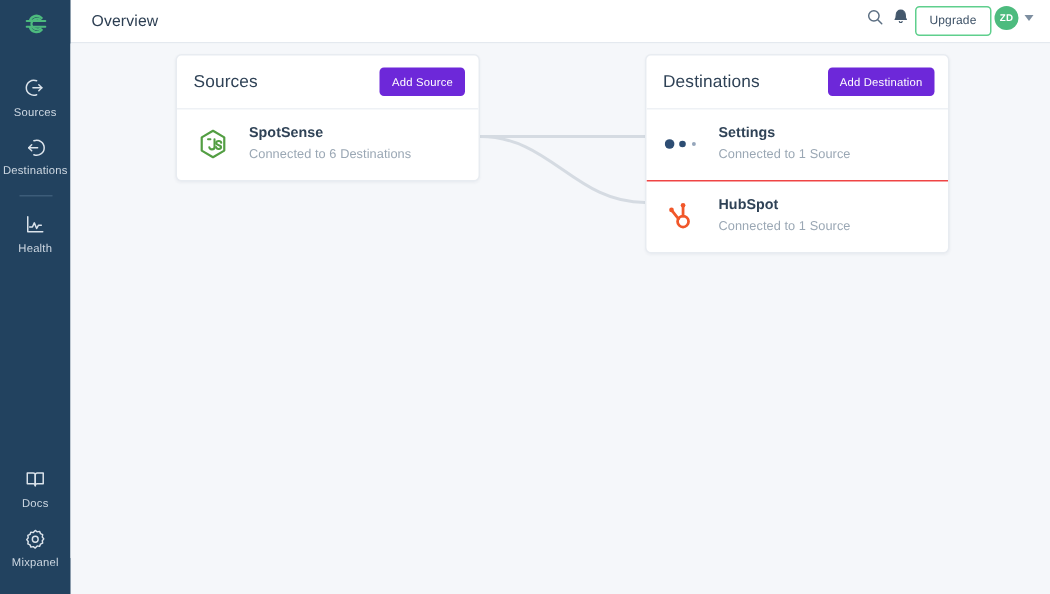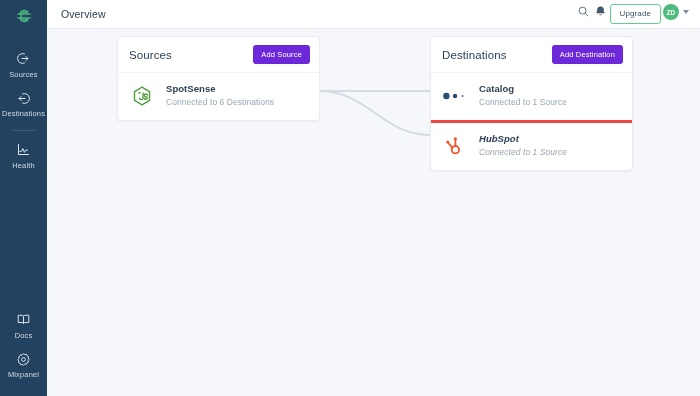--- a/index.html
+++ b/index.html
@@ -114,21 +114,21 @@
     letter-spacing: .15px;
     white-space: nowrap;
   }
 
   .row {
     display: flex; align-items: flex-start;
     padding: 10px 11px 11px 11px;
     min-height: 44px;
     cursor: pointer;
   }
-  .row + .row { border-top: 3px solid #ef4444; font-style: italic; }
+  .row + .row { border-top: 1px solid #ef4444; }
   .row-logo {
     width: 26px; height: 26px;
     display: flex; align-items: center; justify-content: center;
     flex: 0 0 26px;
     margin-right: 11px;
   }
   .row-text { display: flex; flex-direction: column; min-width: 0; }
   .row-name { font-size: 9.5px; color: #2f4256; font-weight: bold; letter-spacing: .05px; line-height: 1.25; }
   .row-sub { font-size: 8.5px; color: #9aa7b4; margin-top: 2.5px; letter-spacing: .05px; line-height: 1.2; }
 </style>
@@ -282,21 +282,21 @@
 
         <div class="row">
           <span class="row-logo">
             <svg width="24" height="12" viewBox="0 0 24 12">
               <circle cx="3.4" cy="6" r="3.2" fill="#2d4d73"></circle>
               <circle cx="12" cy="6" r="2.2" fill="#2d4d73"></circle>
               <circle cx="19.6" cy="6" r="1.3" fill="#95a6bb"></circle>
             </svg>
           </span>
           <span class="row-text">
-            <span class="row-name">Catalog</span>
+            <span class="row-name">Settings</span>
             <span class="row-sub">Connected to 1 Source</span>
           </span>
         </div>
 
         <div class="row">
           <span class="row-logo">
             <svg width="22" height="22" viewBox="0 0 24 24">
               <circle cx="12.4" cy="16" r="4" fill="none" stroke="#f1572a" stroke-width="2"></circle>
               <line x1="12.4" y1="12" x2="12.4" y2="5.2" stroke="#f1572a" stroke-width="2" stroke-linecap="round"></line>
               <circle cx="12.4" cy="4.2" r="1.7" fill="#f1572a"></circle>

